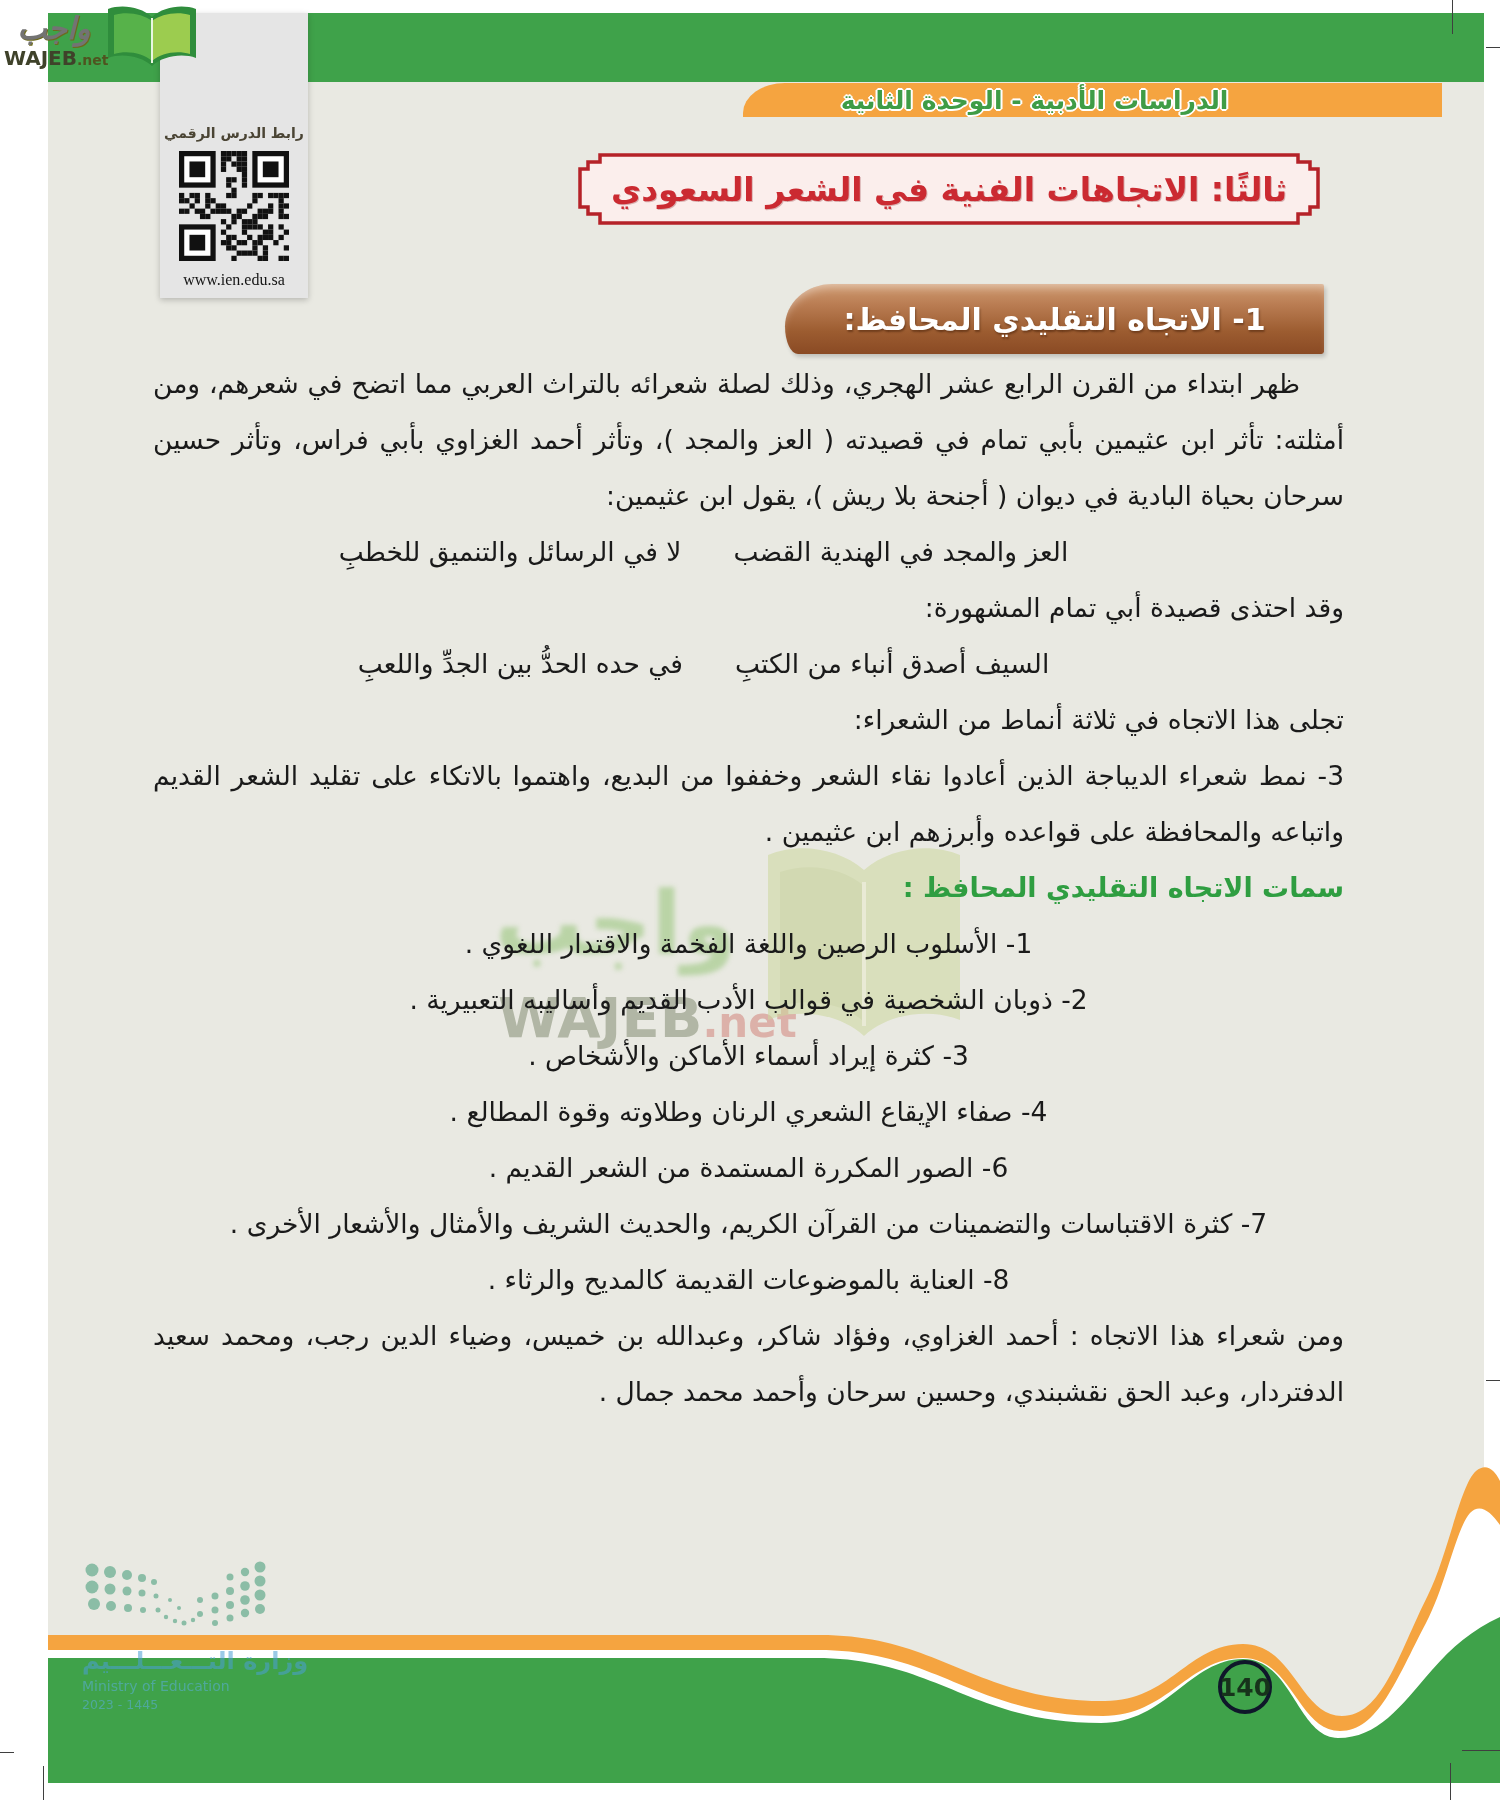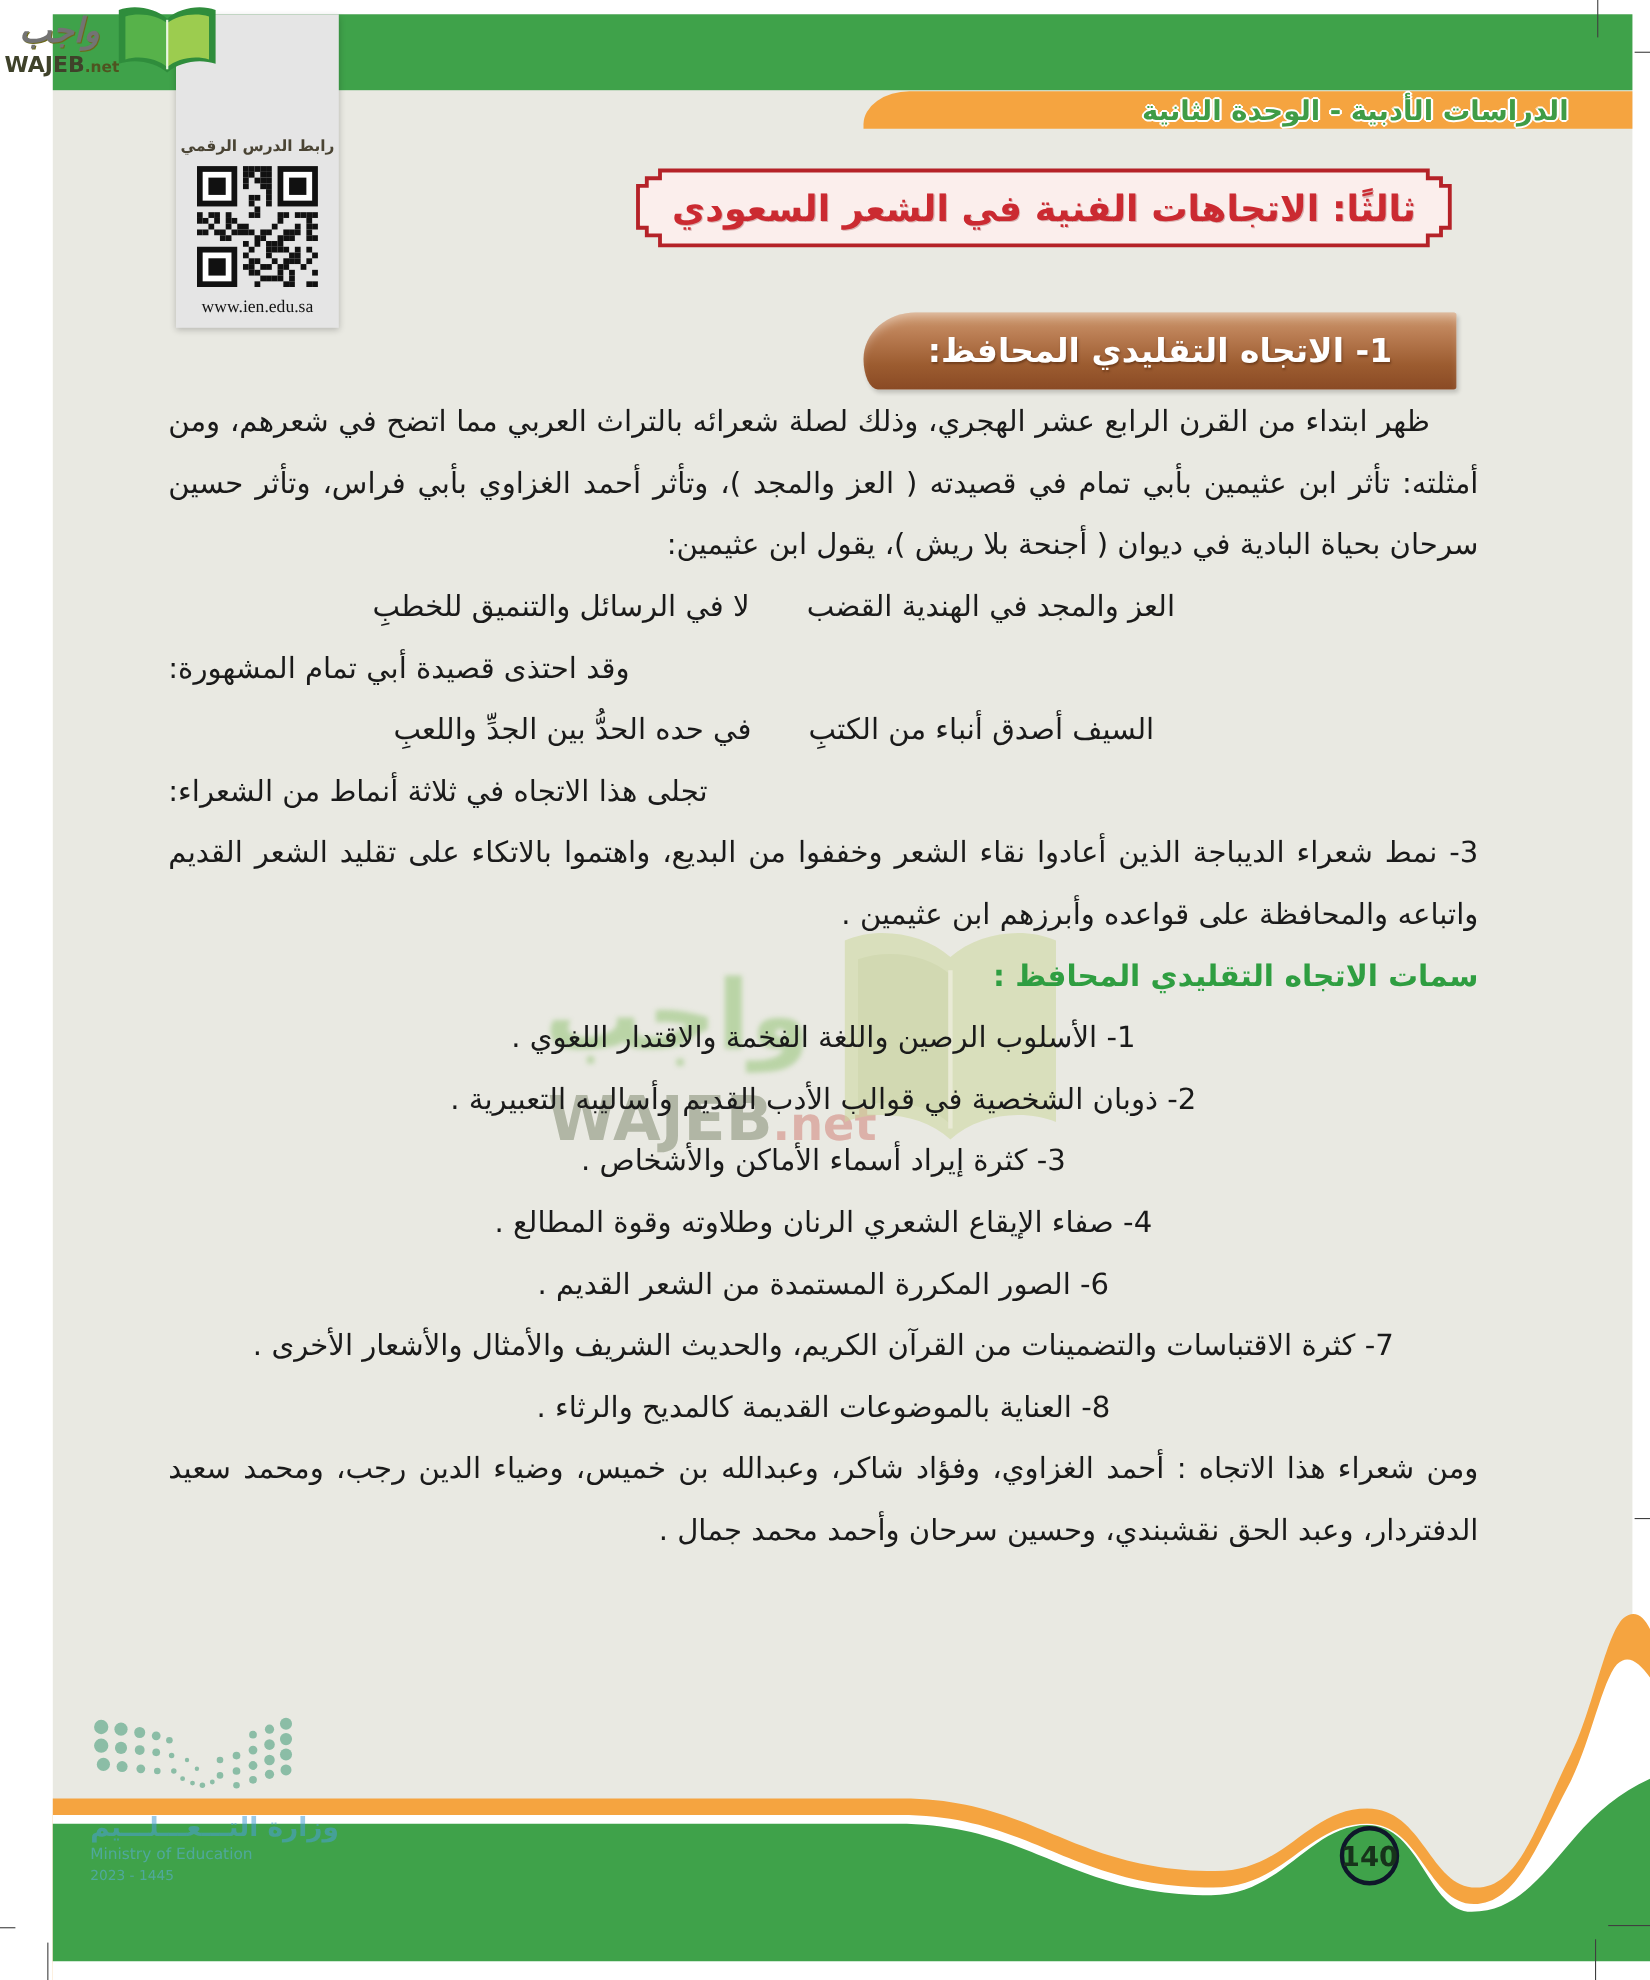--- a/index.html
+++ b/index.html
@@ -7,23 +7,23 @@
     width:1500px;height:1800px;position:relative;overflow:hidden;
     background:#ffffff;
     font-family:"DejaVu Sans",sans-serif;
   }
   .abs{position:absolute;}
   
   .page-bg{left:48px;top:13px;width:1436px;height:1772px;background:#e9e9e2;}
   
   .green-band{left:48px;top:13px;width:1436px;height:69px;background:#3fa24a;}
   .orange-band{
-    left:785px;top:83px;width:699px;height:34px;background:#f5a440;
+    left:743px;top:83px;width:699px;height:34px;background:#f5a440;
     border-top-left-radius:42px 30px;
-    display:flex;align-items:center;justify-content:flex-end;
+    display:flex;align-items:center;justify-content:center;
   }
   .orange-band .unit-label{
     transform:translateX(-58px);
     color:#3f9c46;font-weight:bold;font-size:25px;letter-spacing:.5px;
     text-shadow:-2px 0 0 #fff,2px 0 0 #fff,0 -2px 0 #fff,0 2px 0 #fff,
                 -1px -1px 0 #fff,1px 1px 0 #fff,1px -1px 0 #fff,-1px 1px 0 #fff;
     white-space:nowrap;
   }
   
   .wajeb-logo{left:4px;top:4px;width:200px;height:72px;z-index:6;}
@@ -73,21 +73,21 @@
   .content{
     left:48px;top:356px;width:1436px;z-index:2;
     direction:rtl;text-align:justify;
     padding:0;box-sizing:border-box;
     color:#1a1a1a;font-size:26.5px;line-height:56px;
   }
   .content .inner{margin:0 140px 0 105px;}
   .p1{text-indent:44px;}
   .verse{display:flex;justify-content:center;gap:52px;transform:translateX(-45px);
     text-align:center;white-space:nowrap;}
-  .lead-right{text-align:left;}
+  .lead-right{text-align:right;}
   .pat{text-align:justify;}
   .features-heading{text-align:right;color:#2f9e41;font-weight:bold;font-size:27px;}
   .feature{text-align:center;}
   
   .footer-svg{left:0;top:1455px;z-index:3;}
   .page-circle{
     left:1218px;top:1660px;width:54px;height:54px;border-radius:50%;
     border:4px solid #0f172a;box-sizing:border-box;z-index:4;
     display:flex;align-items:center;justify-content:center;
     color:#17331b;font-size:25px;font-weight:bold;

